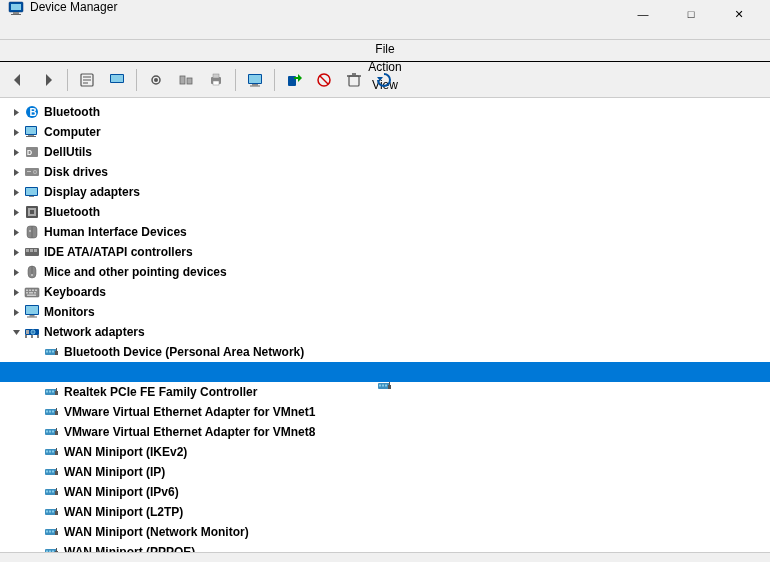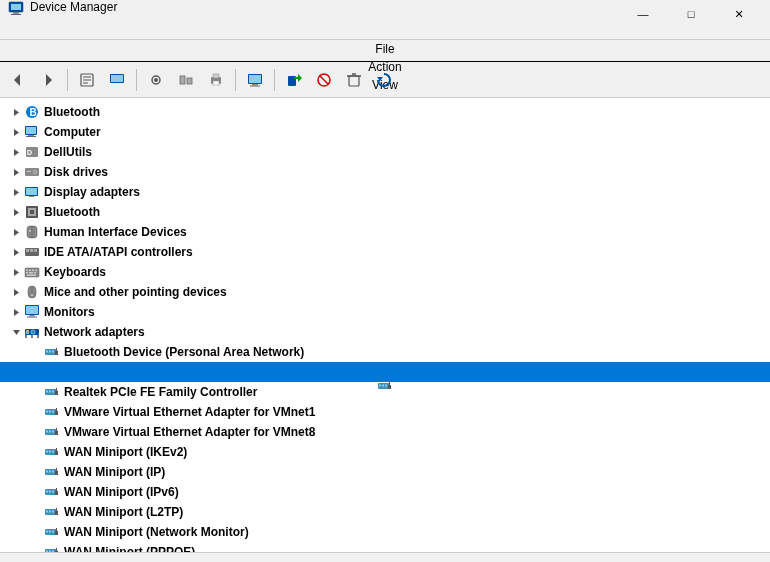--- a/index.html
+++ b/index.html
@@ -398,20 +398,35 @@
         <span class="item-label">IDE ATA/ATAPI controllers</span>
       </div>
       <div class="tree-item">
         <span class="expand-icon" style="margin-left: 4px;">
           <svg width="9" height="9" viewBox="0 0 9 9">
             <polygon points="2,1 7,4.5 2,8" fill="#555"></polygon>
           </svg>
         </span>
         <span class="item-icon">
           <svg width="16" height="16" viewBox="0 0 16 16">
+        <rect x="4" y="2" width="8" height="12" rx="4" fill="#888" stroke="#555" stroke-width="0.5"></rect>
+        <line x1="8" y1="2" x2="8" y2="10" stroke="#666" stroke-width="0.8"></line>
+        <circle cx="8" cy="11" r="1" fill="#ccc"></circle>
+      </svg>
+        </span>
+        <span class="item-label">Mice and other pointing devices</span>
+      </div>
+      <div class="tree-item">
+        <span class="expand-icon" style="margin-left: 4px;">
+          <svg width="9" height="9" viewBox="0 0 9 9">
+            <polygon points="2,1 7,4.5 2,8" fill="#555"></polygon>
+          </svg>
+        </span>
+        <span class="item-icon">
+          <svg width="16" height="16" viewBox="0 0 16 16">
         <rect x="1" y="4" width="14" height="9" rx="1" fill="#888" stroke="#555" stroke-width="0.5"></rect>
         <rect x="2" y="5.5" width="2" height="1.5" rx="0.3" fill="#ccc"></rect>
         <rect x="5" y="5.5" width="2" height="1.5" rx="0.3" fill="#ccc"></rect>
         <rect x="8" y="5.5" width="2" height="1.5" rx="0.3" fill="#ccc"></rect>
         <rect x="11" y="5.5" width="2" height="1.5" rx="0.3" fill="#ccc"></rect>
         <rect x="2" y="8" width="2" height="1.5" rx="0.3" fill="#ccc"></rect>
         <rect x="5" y="8" width="4" height="1.5" rx="0.3" fill="#ccc"></rect>
         <rect x="10" y="8" width="2" height="1.5" rx="0.3" fill="#ccc"></rect>
         <rect x="3" y="10.5" width="9" height="1.5" rx="0.3" fill="#ccc"></rect>
       </svg>
@@ -419,35 +434,20 @@
         <span class="item-label">Keyboards</span>
       </div>
       <div class="tree-item">
         <span class="expand-icon" style="margin-left: 4px;">
           <svg width="9" height="9" viewBox="0 0 9 9">
             <polygon points="2,1 7,4.5 2,8" fill="#555"></polygon>
           </svg>
         </span>
         <span class="item-icon">
           <svg width="16" height="16" viewBox="0 0 16 16">
-        <rect x="4" y="2" width="8" height="12" rx="4" fill="#888" stroke="#555" stroke-width="0.5"></rect>
-        <line x1="8" y1="2" x2="8" y2="10" stroke="#666" stroke-width="0.8"></line>
-        <circle cx="8" cy="11" r="1" fill="#ccc"></circle>
-      </svg>
-        </span>
-        <span class="item-label">Mice and other pointing devices</span>
-      </div>
-      <div class="tree-item">
-        <span class="expand-icon" style="margin-left: 4px;">
-          <svg width="9" height="9" viewBox="0 0 9 9">
-            <polygon points="2,1 7,4.5 2,8" fill="#555"></polygon>
-          </svg>
-        </span>
-        <span class="item-icon">
-          <svg width="16" height="16" viewBox="0 0 16 16">
         <rect x="1" y="1" width="14" height="10" rx="1" fill="#0050a0"></rect>
         <rect x="2" y="2" width="12" height="8" fill="#87ceeb"></rect>
         <rect x="5.5" y="11" width="5" height="1.5" fill="#888"></rect>
         <rect x="3" y="12.5" width="10" height="1" fill="#666"></rect>
       </svg>
         </span>
         <span class="item-label">Monitors</span>
       </div>
       <div class="tree-item">
         <span class="expand-icon" style="margin-left: 4px;">

